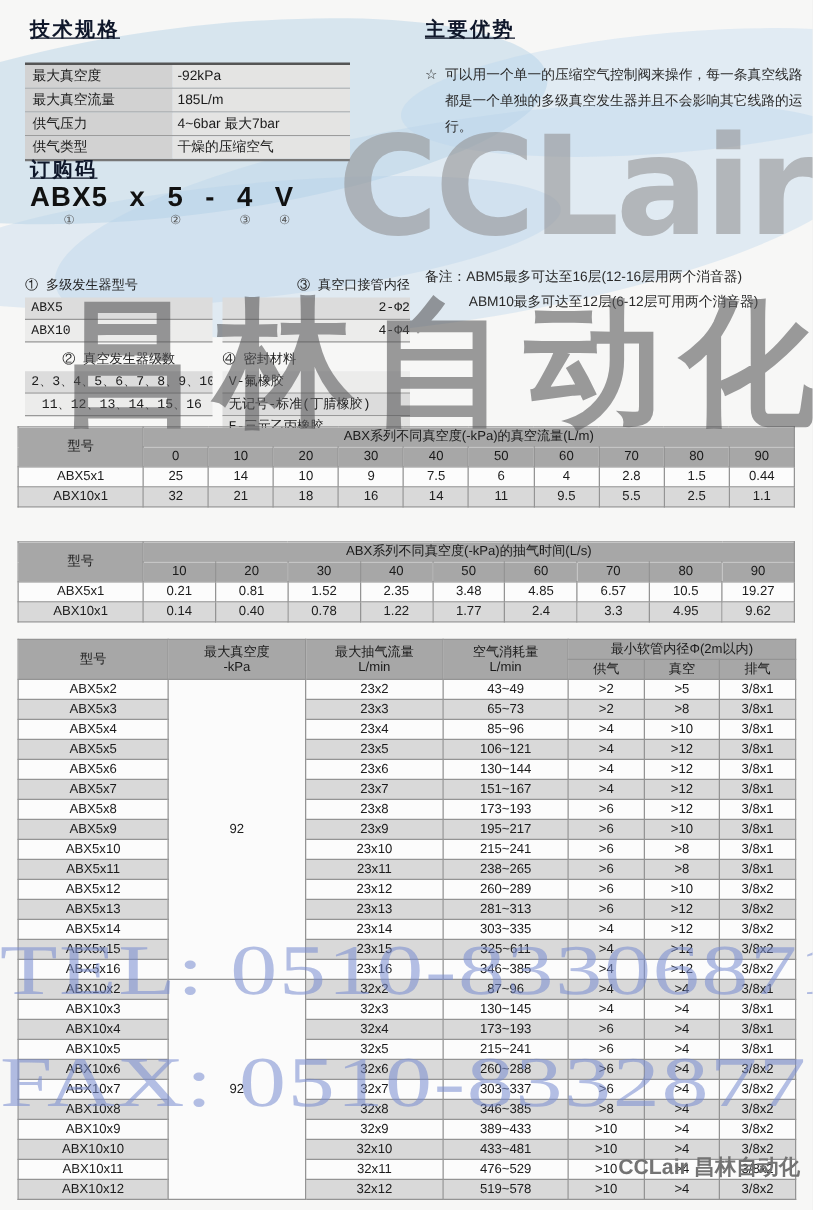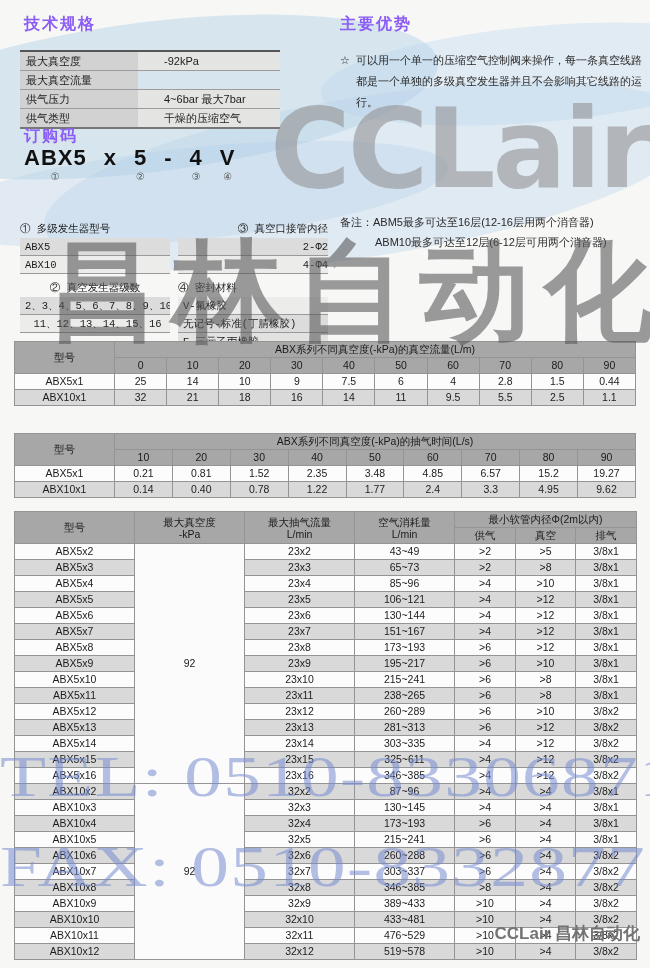--- a/index.html
+++ b/index.html
@@ -19,28 +19,28 @@
   .wm{position:absolute;pointer-events:none;white-space:nowrap;}
   .wm-logo{z-index:4;left:270px;top:94px;font-family:"DejaVu Sans","Liberation Sans",sans-serif;
            font-size:110px;font-weight:bold;color:rgba(146,146,149,.60);letter-spacing:-3px;line-height:1;}
   .wm-cn{z-index:4;left:4px;top:236px;font-size:110px;font-weight:bold;color:rgba(84,84,86,.58);
          letter-spacing:14px;line-height:1;margin-left:44px;}
   .wm-tel,.wm-fax{z-index:5;left:0;font-family:"Liberation Serif","DejaVu Serif",serif;
          font-size:57px;color:rgba(118,138,208,.55);letter-spacing:1px;transform:scaleX(1.32);transform-origin:left center;line-height:1;}
   .wm-tel{top:748px;}
   .wm-fax{top:838px;}
 
-  .sec-title{position:absolute;font-size:16px;font-weight:bold;color:#8b5cf6;letter-spacing:2px;}
+  .sec-title{position:absolute;font-size:16px;font-weight:bold;color:#0f172a;letter-spacing:2px;text-decoration:underline;}
 
   
   .spec-table{position:absolute;left:20px;top:50px;width:260px;border-top:2px solid #555;border-bottom:2px solid #777;}
   .spec-row{display:flex;height:18px;line-height:18px;font-size:11px;border-bottom:1px solid #9c9c9c;}
   .spec-row:last-child{border-bottom:none;}
   .spec-label{width:118px;background:#d2d2d2;padding-left:6px;box-sizing:border-box;}
-  .spec-value{flex:1;background:#e4e4e3;padding-left:26px;}
+  .spec-value{flex:1;background:#e4e4e3;padding-left:4px;}
 
   
   .advantage{position:absolute;left:340px;top:50px;width:302px;font-size:11px;line-height:21px;display:flex;color:#2a2a2a;}
   .advantage .bullet{width:16px;flex:none;}
   .advantage .adv-text{flex:1;}
 
   
   .code-row{position:absolute;left:24px;top:146px;display:flex;align-items:flex-start;}
   .code-part{text-align:center;margin-right:17px;}
   .code-text{font-size:22px;font-weight:bold;letter-spacing:1px;line-height:24px;color:#111;}
@@ -90,20 +90,21 @@
   <div class="content">
 
     <div class="sec-title" style="left:24px;top:14px;">技术规格</div>
     <div class="spec-table">
         <div class="spec-row">
           <span class="spec-label">最大真空度</span>
           <span class="spec-value">-92kPa</span>
         </div>
         <div class="spec-row">
           <span class="spec-label">最大真空流量</span>
+          <span class="spec-value">185L/m</span>
         </div>
         <div class="spec-row">
           <span class="spec-label">供气压力</span>
           <span class="spec-value">4~6bar 最大7bar</span>
         </div>
         <div class="spec-row">
           <span class="spec-label">供气类型</span>
           <span class="spec-value">干燥的压缩空气</span>
         </div>
       </div>
@@ -266,21 +267,21 @@
           <tbody>
             <tr class="row-w">
               <td>ABX5x1</td>
               <td>0.21</td>
               <td>0.81</td>
               <td>1.52</td>
               <td>2.35</td>
               <td>3.48</td>
               <td>4.85</td>
               <td>6.57</td>
-              <td>15.2</td>
+              <td>10.5</td>
               <td>19.27</td>
             </tr>
             <tr class="row-g">
               <td>ABX10x1</td>
               <td>0.14</td>
               <td>0.40</td>
               <td>0.78</td>
               <td>1.22</td>
               <td>1.77</td>
               <td>2.4</td>

